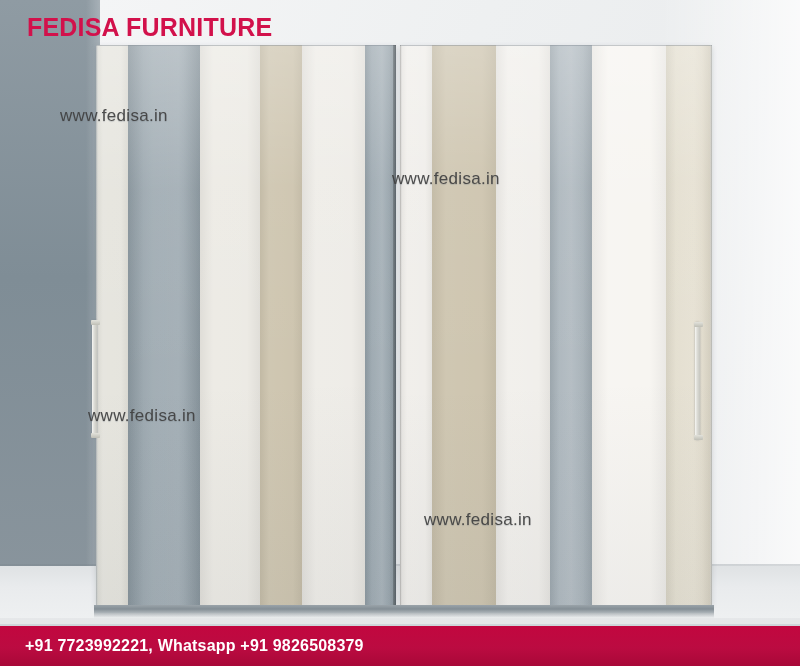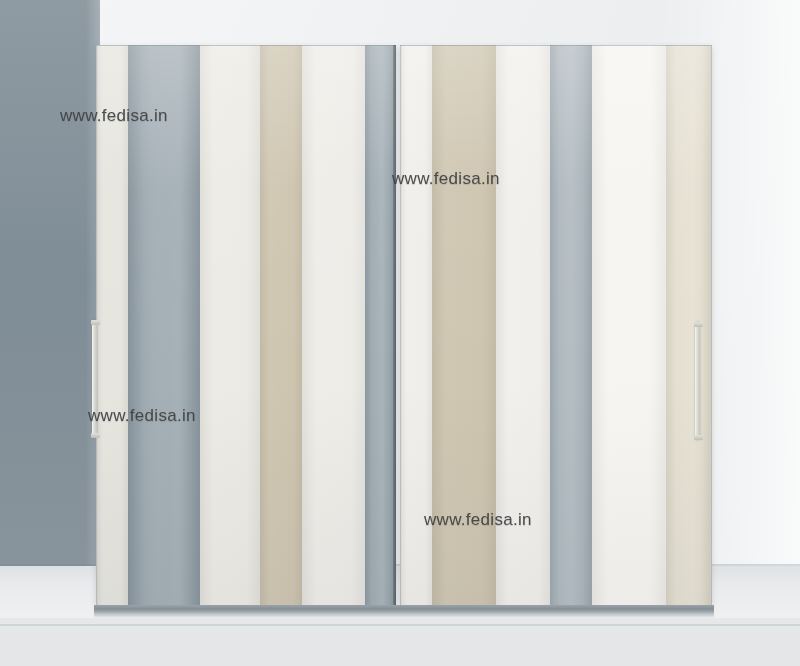--- a/index.html
+++ b/index.html
@@ -217,16 +217,20 @@
 
     <div class="plinth"></div>
     <div class="plinth-shadow"></div>
   </div>
 
   <div class="watermark wm-1">www.fedisa.in</div>
   <div class="watermark wm-2">www.fedisa.in</div>
   <div class="watermark wm-3">www.fedisa.in</div>
   <div class="watermark wm-4">www.fedisa.in</div>
 
+  <div class="brand-title">FEDISA FURNITURE</div>
 
   <div class="banner-top-edge"></div>
+  <div class="contact-banner">
+    <span class="contact-text">+91 7723992221, Whatsapp +91 9826508379</span>
+  </div>
 
 </div>
 
 </body></html>

